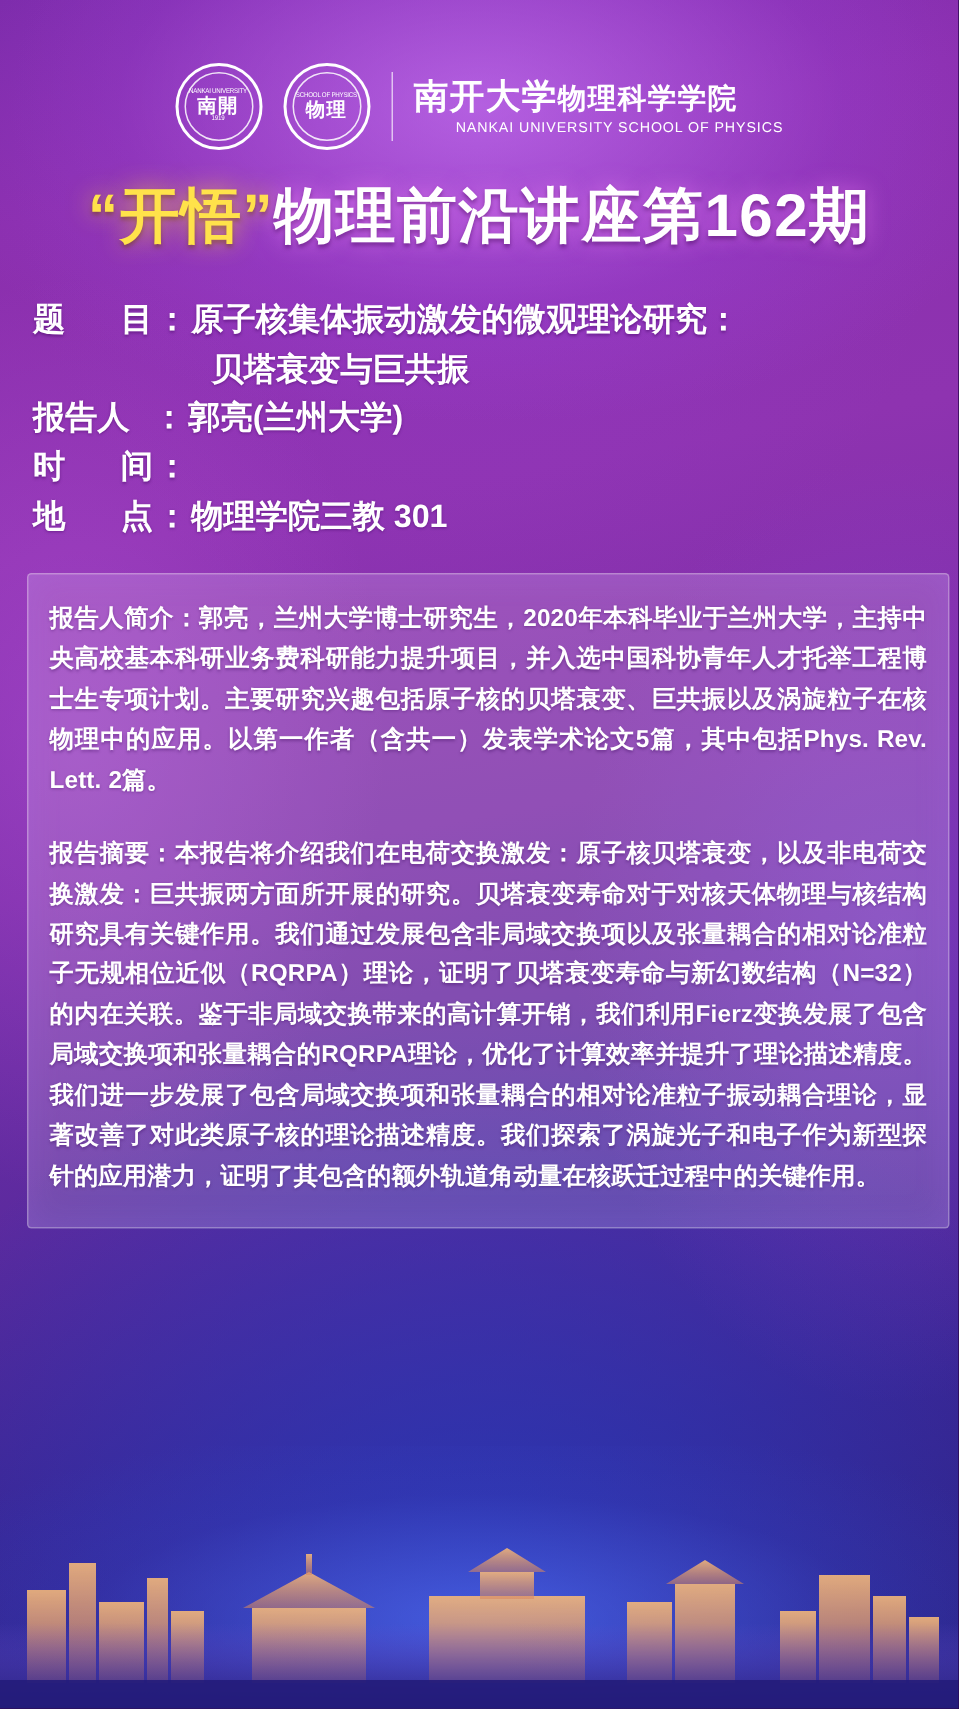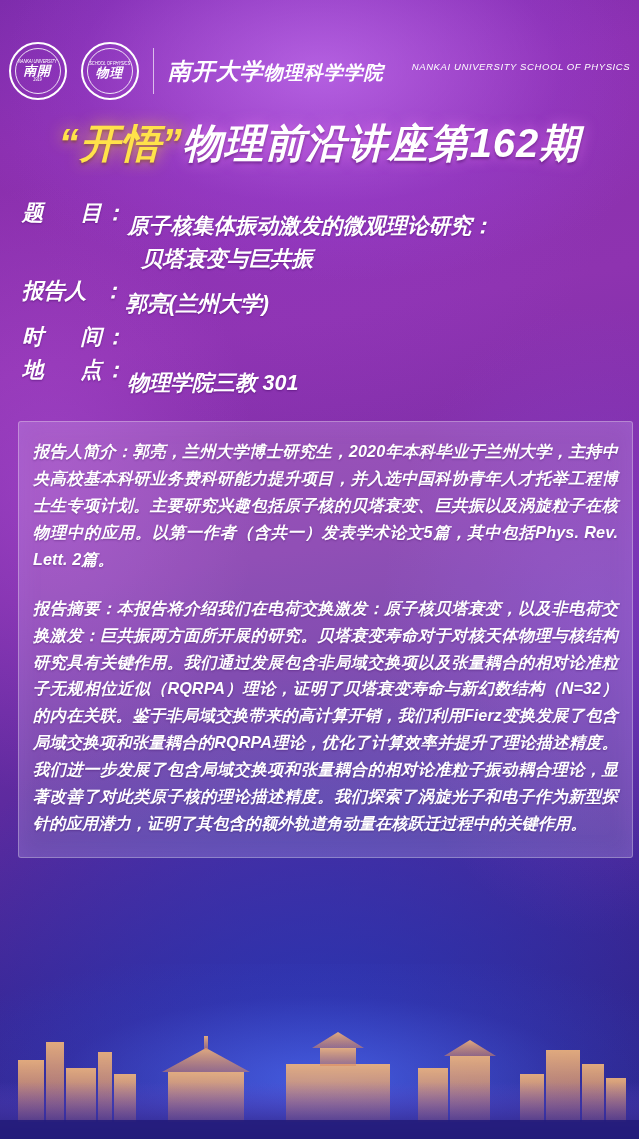--- a/index.html
+++ b/index.html
@@ -12,21 +12,20 @@
   }
   .poster {
     position: relative;
     width: 639px;
     height: 1139px;
     overflow: hidden;
     background:
       radial-gradient(ellipse 70% 45% at 50% 8%, rgba(150,60,200,0.55) 0%, rgba(120,40,170,0.0) 70%),
       radial-gradient(ellipse 90% 50% at 50% 96%, rgba(40,60,190,0.85) 0%, rgba(40,50,160,0.0) 75%),
       linear-gradient(170deg, #7b2aa8 0%, #8b2fae 12%, #8e33b0 30%, #7c2ea8 48%, #5a2a9e 66%, #3b2490 82%, #2a1f7a 100%);
-    font-style: italic;
   }
   .glow-top {
     position: absolute;
     left: 50%;
     top: -140px;
     transform: translateX(-50%);
     width: 760px;
     height: 420px;
     background: radial-gradient(ellipse at center, rgba(210,130,255,0.55) 0%, rgba(160,70,220,0.25) 45%, rgba(120,40,180,0) 72%);
     pointer-events: none;
@@ -98,20 +97,21 @@
     transform: scaleX(0.9);
     white-space: nowrap;
   }
   .divider-v {
     width: 1px;
     height: 46px;
     background: rgba(255,255,255,0.65);
   }
   .uni-name {
     display: flex;
+    flex-direction: column;
     justify-content: center;
     color: #ffffff;
   }
   .uni-name .cn {
     font-size: 23px;
     font-weight: bold;
     letter-spacing: 1px;
     line-height: 1.15;
     white-space: nowrap;
   }
@@ -168,21 +168,20 @@
     justify-content: space-between;
     width: 80px;
     padding-right: 2px;
   }
   .info-colon {
     flex: 0 0 auto;
     margin-right: 2px;
   }
   .info-value {
     flex: 1 1 auto;
-    margin-top: 13px;
   }
   .info-value-2 {
     margin-left: 119px;
   }
 
   
   .panel {
     position: relative;
     margin: 22px 6px 0 18px;
     padding: 16px 14px 20px 14px;

